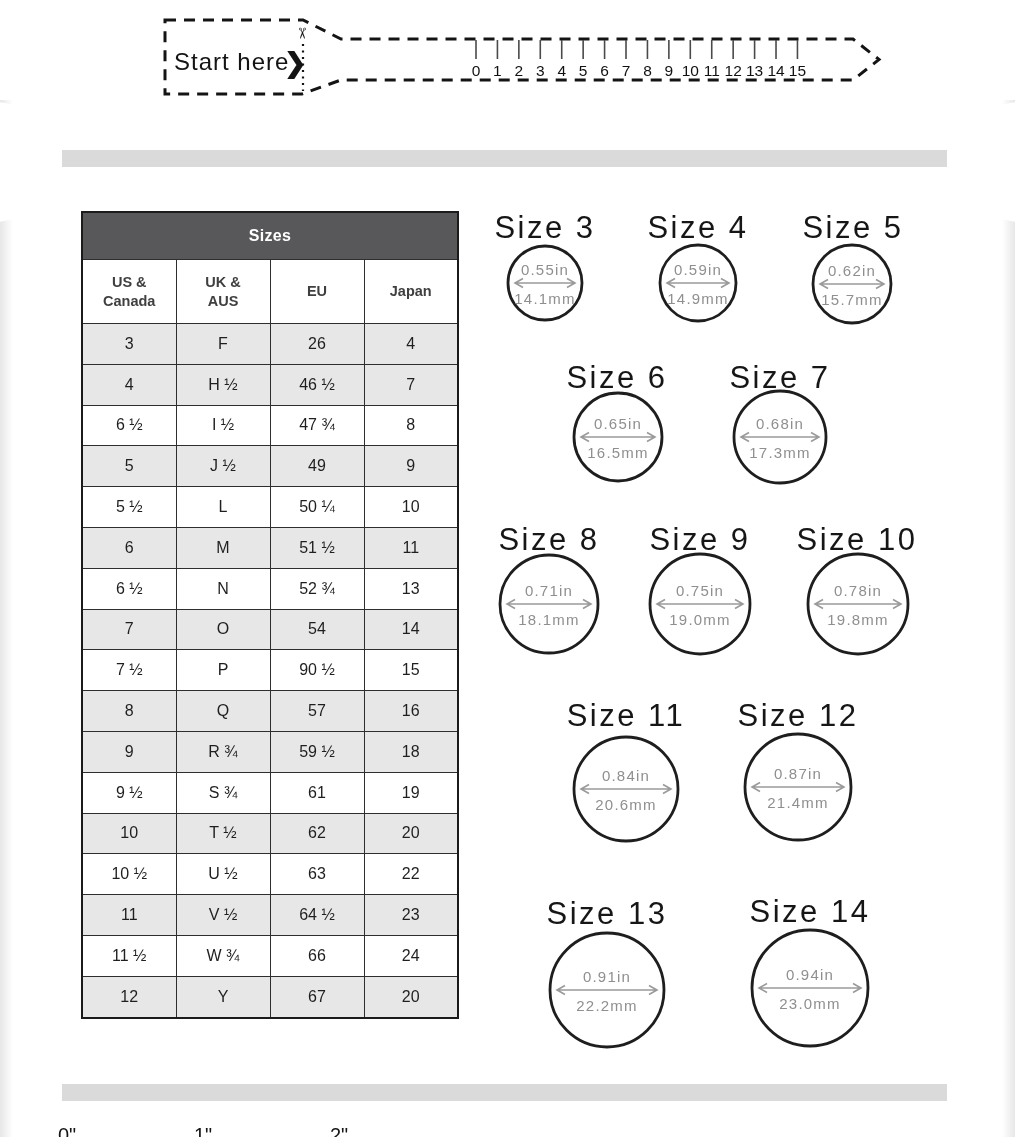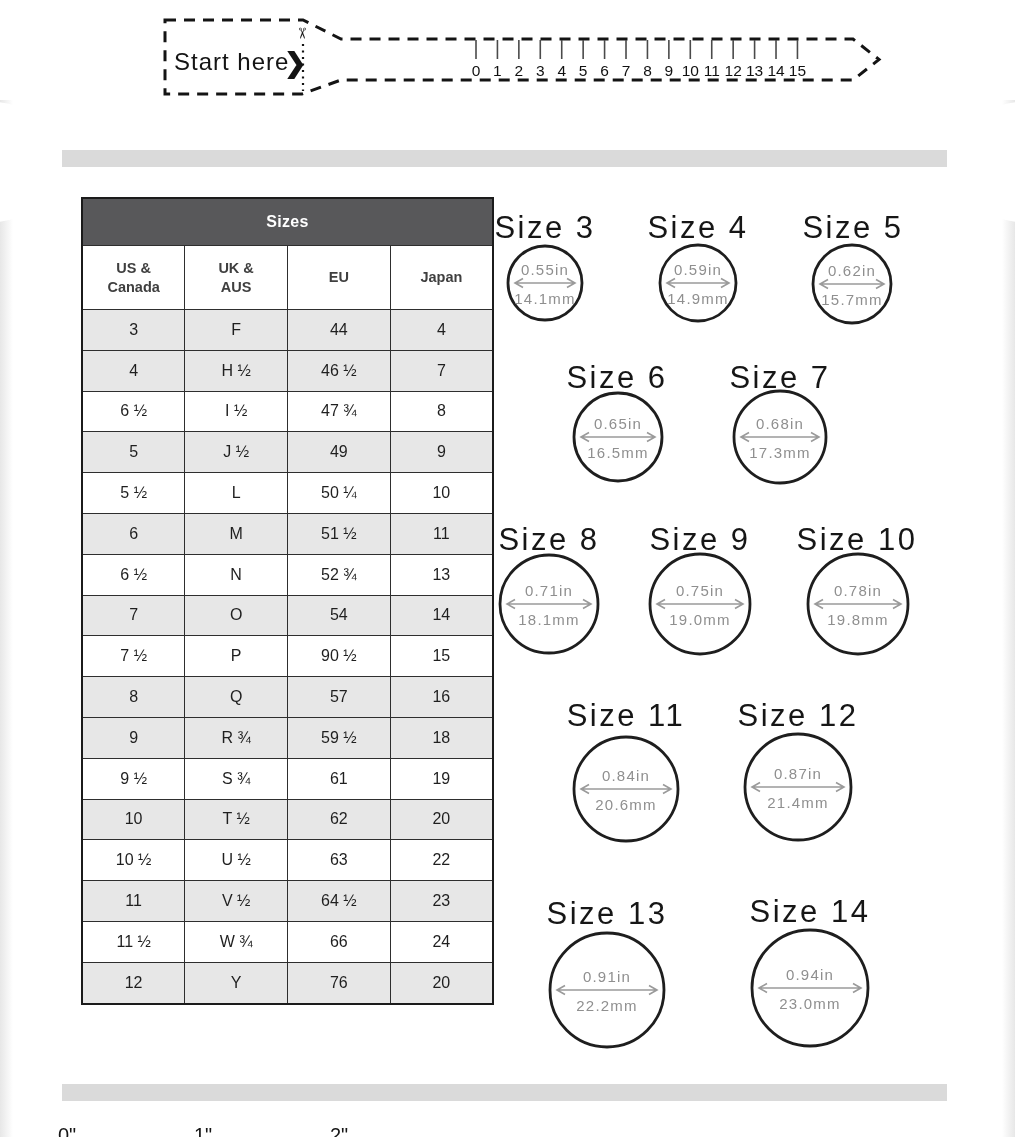--- a/index.html
+++ b/index.html
@@ -25,21 +25,21 @@
   .tick{stroke:#4a4a4a;stroke-width:1.6;}
   .tick-label{font-size:15.5px;fill:#111;text-anchor:middle;}
 
   
   .bar{position:absolute;left:62px;width:885px;height:17px;background:#dadada;z-index:2;}
   .bar-top{top:150px;}
   .bar-bottom{top:1084px;}
 
   
   #sizes-table{
-    position:absolute;left:81px;top:197px;width:413px;z-index:2;
+    position:absolute;left:81px;top:211px;width:378px;z-index:2;
     border-collapse:collapse;table-layout:fixed;
     border:2px solid #1b1b1b;font-family:"Liberation Sans",sans-serif;
   }
   #sizes-table td,#sizes-table th{border:1px solid #2e2e2e;text-align:center;vertical-align:middle;padding:0;}
   #sizes-table .title-cell{background:#58585a;color:#fff;font-weight:bold;font-size:16px;height:46px;letter-spacing:.3px;}
   #sizes-table .col-header{background:#fff;color:#3f3f3f;font-weight:bold;font-size:14.5px;height:63px;white-space:pre-line;line-height:1.25;}
   #sizes-table .data-row td{height:39.8px;font-size:16px;color:#1f1f1f;background:#fff;}
   #sizes-table .data-row.alt td{background:#e7e7e7;}
 
   
@@ -116,21 +116,21 @@
           <td class="col-header">US &amp;
 Canada</td>
           <td class="col-header">UK &amp;
 AUS</td>
           <td class="col-header">EU</td>
           <td class="col-header">Japan</td>
         </tr>
         <tr class="data-row alt">
           <td>3</td>
           <td>F</td>
-          <td>44</td>
+          <td>26</td>
           <td>4</td>
         </tr>
         <tr class="data-row alt">
           <td>4</td>
           <td>H ½</td>
           <td>46 ½</td>
           <td>7</td>
         </tr>
         <tr class="data-row">
           <td>6 ½</td>
@@ -212,21 +212,21 @@
         </tr>
         <tr class="data-row">
           <td>11 ½</td>
           <td>W ¾</td>
           <td>66</td>
           <td>24</td>
         </tr>
         <tr class="data-row alt">
           <td>12</td>
           <td>Y</td>
-          <td>76</td>
+          <td>67</td>
           <td>20</td>
         </tr>
       </tbody>
     </table>
 
   <svg id="circles" viewBox="0 0 1015 1137">
       <g>
         <text class="size-title" x="545" y="238">Size 3</text>
         <circle class="ring-circle" cx="545" cy="283" r="37"></circle>
         <path class="measure-arrow" d="M523,278.5 L515,283 L523,287.5 M515,283 L575,283 M567,278.5 L575,283 L567,287.5"></path>

